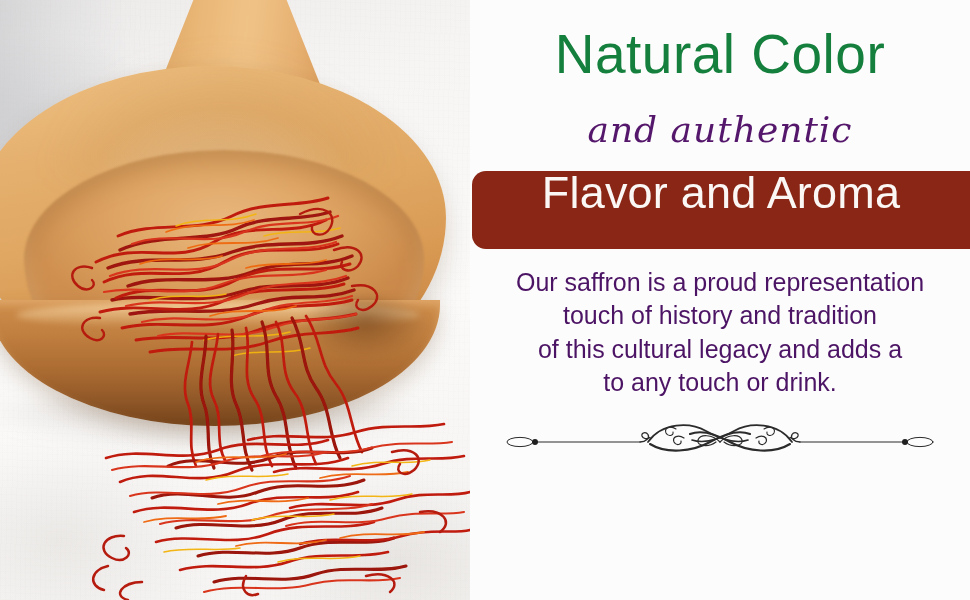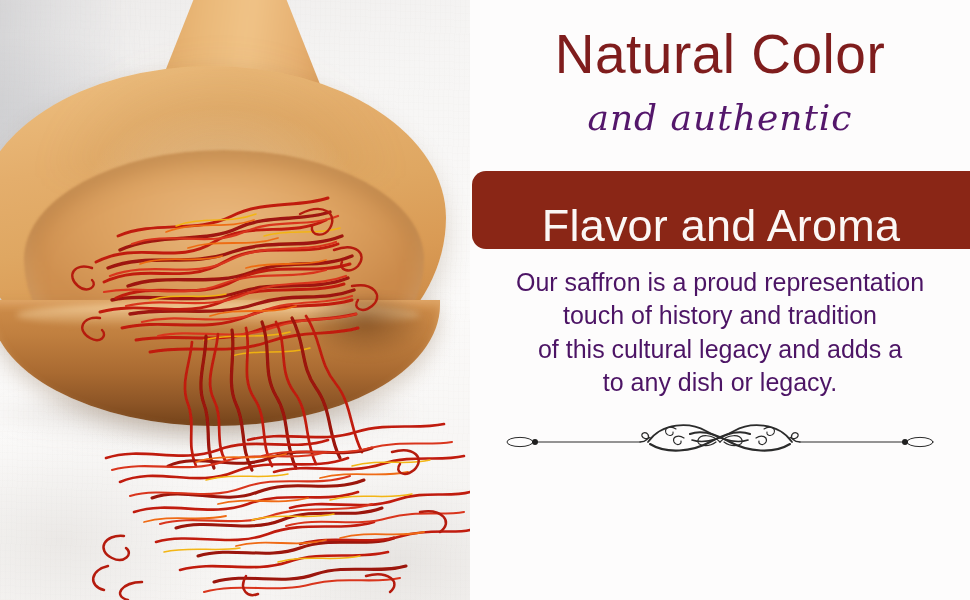--- a/index.html
+++ b/index.html
@@ -151,44 +151,44 @@
   }
   .headline {
     position: absolute;
     left: 0; top: 26px;
     width: 500px;
     text-align: center;
     font-size: 55px;
     line-height: 1.05;
     font-weight: 400;
     letter-spacing: .5px;
-    color: #7f1d1d;
+    color: #15803d;
     font-family: "Liberation Sans", sans-serif;
   }
   .subhead {
     position: absolute;
-    left: 0; top: 100px;
+    left: 0; top: 112px;
     width: 500px;
     text-align: center;
     font-size: 36px;
     line-height: 1;
     font-style: italic;
     font-weight: 400;
     letter-spacing: 1px;
     color: #54176b;
     font-family: "DejaVu Serif", serif;
   }
   .ribbon {
     position: absolute;
     left: 2px; top: 171px;
     width: 498px; height: 78px;
     background: #8a2616;
     border-radius: 14px 0 0 14px;
     display: flex;
-    align-items: flex-end;
+    align-items: flex-start;
     justify-content: center;
   }
   .ribbon-label {
     color: #fbf7f5;
     font-size: 45px;
     line-height: 1;
     font-weight: 400;
     letter-spacing: .2px;
     white-space: nowrap;
     font-family: "Liberation Sans", sans-serif;
@@ -366,21 +366,21 @@
     <div class="subhead">and  authentic</div>
 
     <div class="ribbon">
       <span class="ribbon-label">Flavor and Aroma</span>
     </div>
 
     <div class="body-copy">
       <div>Our saffron is a proud representation</div>
       <div>touch of history and tradition</div>
       <div>of this cultural legacy and adds a</div>
-      <div>to any dish or legacy.</div>
+      <div>to any touch or drink.</div>
     </div>
 
     <div class="divider-wrap">
       <svg viewBox="0 0 440 44">
         <g fill="none" stroke="#2b2b2b" stroke-linecap="round">
 
           <path d="M36 22 L140 22" stroke-width="1"></path>
 
           <path d="M300 22 L404 22" stroke-width="1"></path>
 

